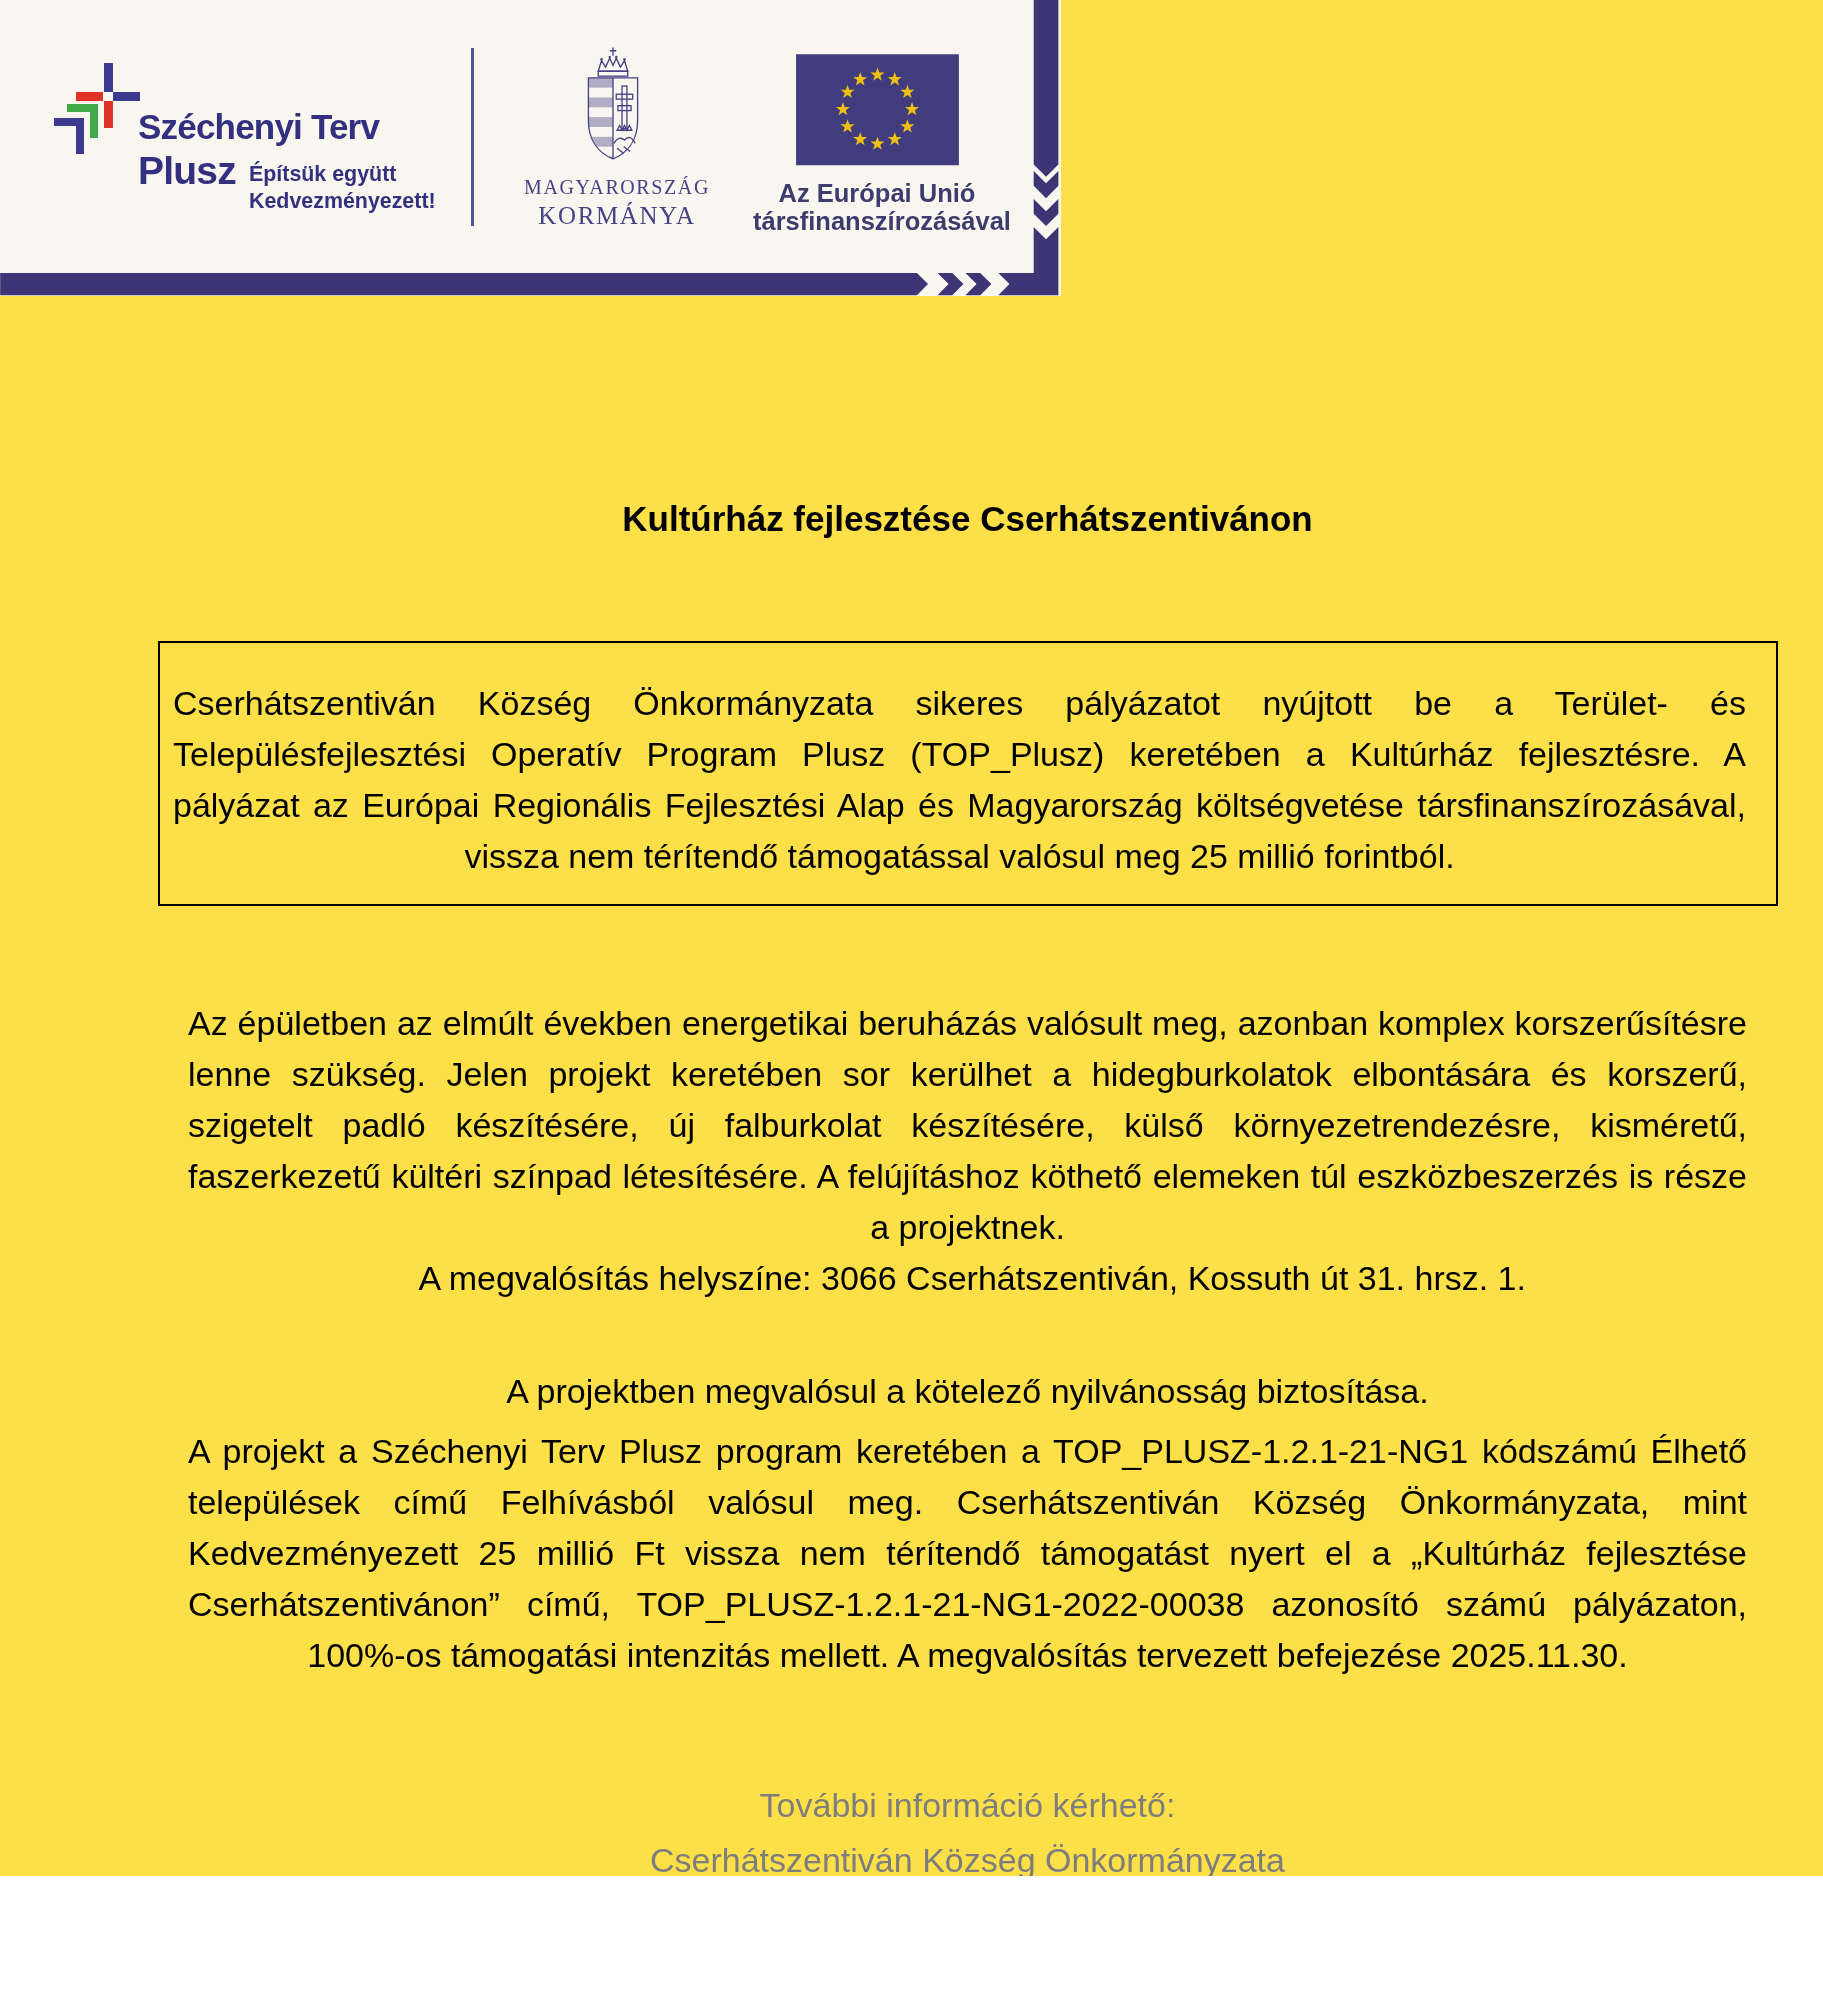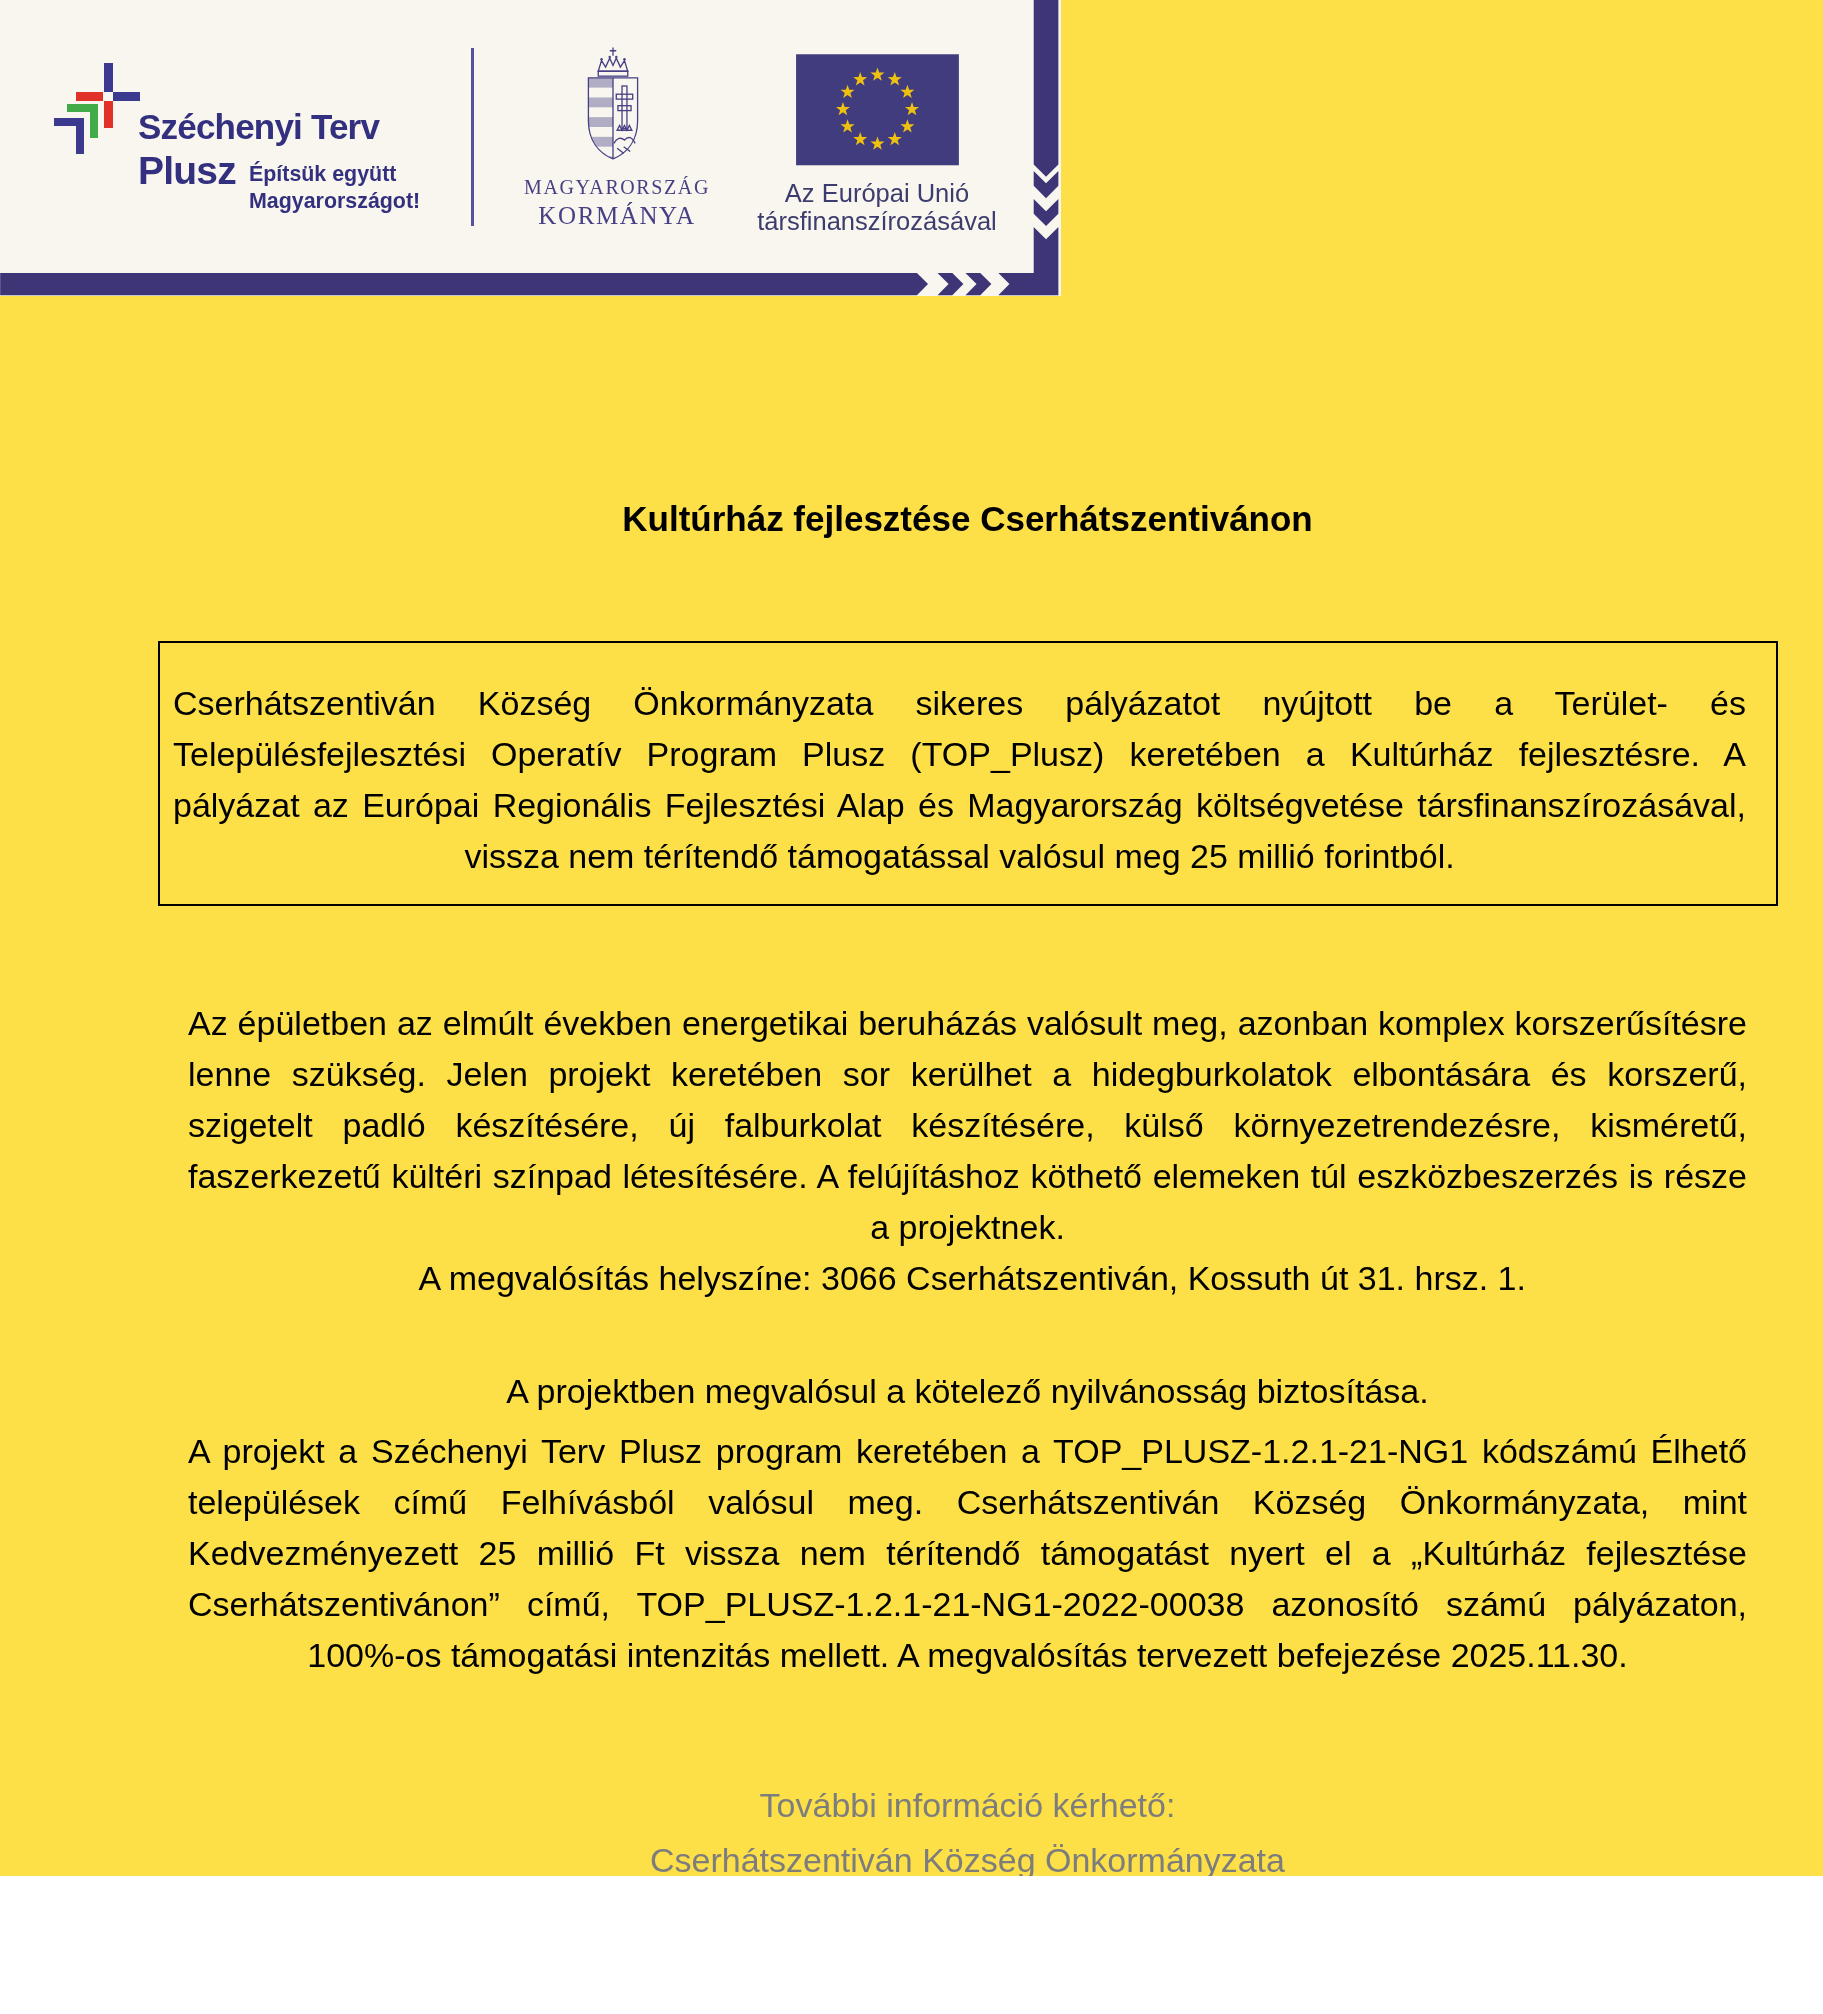--- a/index.html
+++ b/index.html
@@ -31,21 +31,21 @@
   .divider{position:absolute;left:471px;top:48px;width:2.5px;height:178px;background:#55519b;}
   .gov-block{
     position:absolute;left:487px;top:174px;width:260px;text-align:center;
     font-family:"Liberation Serif","DejaVu Serif",serif;color:#474085;
   }
   .gov-line1{font-size:20px;line-height:26px;letter-spacing:1.6px;}
   .gov-line2{font-size:25px;line-height:26px;letter-spacing:1.6px;margin-top:2.5px;}
   .coa{position:absolute;left:576px;top:45px;}
   .eu-caption{
     position:absolute;left:753px;top:179px;width:248px;text-align:center;
-    color:#3c3c6e;font-size:25.5px;line-height:28px;font-weight:normal;
+    color:#3c3c6e;font-size:25.5px;line-height:28px;font-weight:bold;
   }
   
   .doc-title{
     position:absolute;left:188px;top:498px;width:1559px;text-align:center;
     font-size:35px;font-weight:bold;line-height:41px;
   }
   .intro-box{
     position:absolute;left:158px;top:641px;width:1620px;box-sizing:border-box;
     border:2.5px solid #000;padding:35px 30px 22px 13px;
   }
@@ -108,21 +108,21 @@
         <div class="mark m-red" style="left:104px;top:101px;width:9px;height:27px;"></div>
         <div class="mark m-green" style="left:67px;top:104px;width:31px;height:8.2px;"></div>
         <div class="mark m-green" style="left:90px;top:104px;width:8.2px;height:34px;"></div>
         <div class="mark m-blue" style="left:54px;top:118px;width:30px;height:8.2px;"></div>
         <div class="mark m-blue" style="left:76px;top:118px;width:8.2px;height:36px;"></div>
       </div>
       <div class="sz-title">Széchenyi Terv</div>
       <div class="sz-plusz">Plusz</div>
       <div class="sz-tagline">
         <div>Építsük együtt</div>
-        <div>Magyarországot!</div>
+        <div>Kedvezményezett!</div>
       </div>
     </div>
 
     <div class="divider"></div>
 
     <svg class="coa" width="74" height="123" viewBox="0 0 90 150">
       <defs>
         <clipPath id="lhalf">
             <path d="M15,40 H45 V139 C28,132 15,117 15,92 Z"></path>
           </clipPath>

